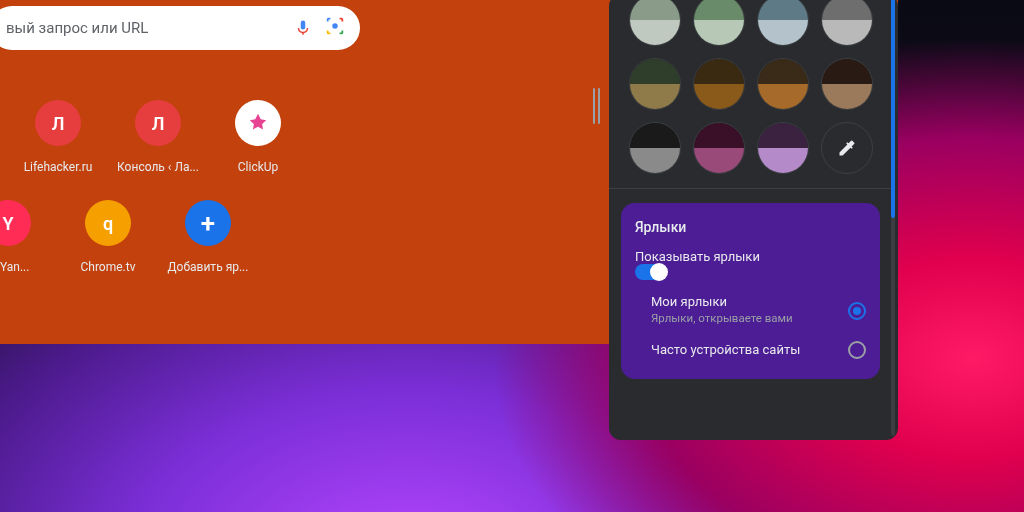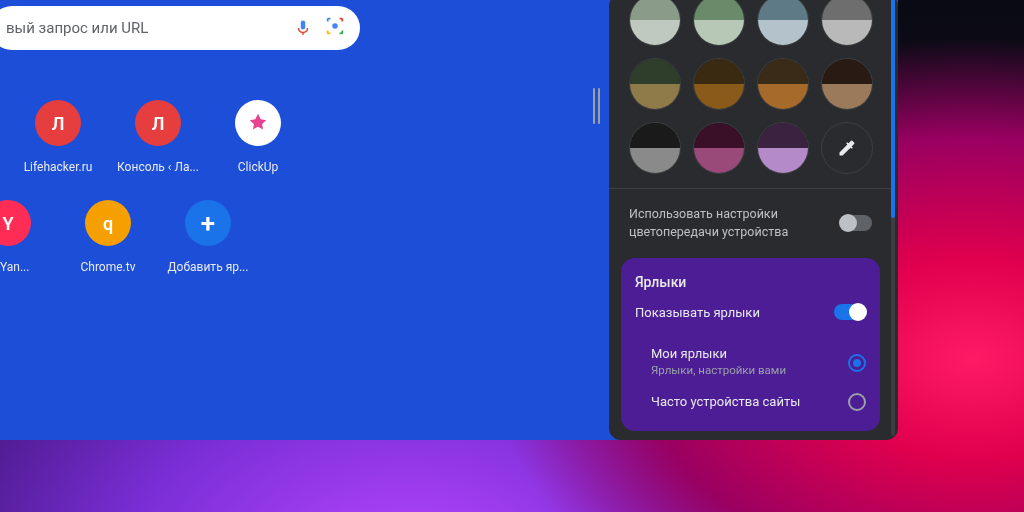--- a/index.html
+++ b/index.html
@@ -9,22 +9,22 @@
 .desktop-bg {
   position: absolute; inset: 0;
   background:
     radial-gradient(ellipse 600px 400px at 95% 70%, #ff1a66 0%, #e0004d 25%, #9a0061 55%, transparent 80%),
     radial-gradient(ellipse 800px 500px at 40% 110%, #b646ff 0%, #7a2ed6 35%, #4b1a8a 60%, transparent 85%),
     linear-gradient(180deg, #0a0a14 0%, #1a0f2e 100%);
 }
 
 
 .newtab {
-  position: absolute; left: 0; top: 0; right: 126px; height: 440px;
-  background: #1d4ed8; color: #e8eaed;
+  position: absolute; left: 0; top: 0; right: 126px; height: 344px;
+  background: #c2410c; color: #e8eaed;
   border-bottom-right-radius: 18px;
   overflow: hidden;
 }
 
 
 .searchbar {
   position: absolute; left: -10px; top: 6px; width: 370px; height: 44px;
   background: #fff; border-radius: 24px;
   display: flex; align-items: center; padding: 0 14px 0 16px;
   color: #5f6368; font-size: 15px;
@@ -98,21 +98,21 @@
 }
 .toggle .knob {
   position: absolute; top: -1px; left: -1px; width: 18px; height: 18px;
   background: #bdc1c6; border-radius: 50%;
 }
 .toggle.on { background: #1a73e8; }
 .toggle.on .knob { left: auto; right: -1px; background: #fff; }
 
 .section { margin: 14px 12px 0; background: #4c1d95; border-radius: 14px; padding: 16px 14px 6px; }
 .section h3 { font-size: 14px; font-weight: 500; margin-bottom: 14px; }
-.section .row { display: flex; align-items: flex-end; margin-bottom: 26px; }
+.section .row { display: flex; align-items: flex-start; margin-bottom: 14px; flex-direction: column; }
 .section .row .txt { flex: 1; font-size: 13px; }
 
 .radio-group { padding-left: 16px; }
 .radio-row { display: flex; align-items: center; margin-bottom: 14px; cursor: pointer; }
 .radio-row .copy { flex: 1; }
 .radio-row .title { font-size: 13px; color: #e8eaed; }
 .radio-row .sub { font-size: 11.5px; color: #9aa0a6; margin-top: 2px; }
 .radio {
   width: 18px; height: 18px; border-radius: 50%; border: 2px solid #9aa0a6;
   flex-shrink: 0; margin-left: 10px; margin-top: 2px; position: relative;
@@ -241,40 +241,34 @@
             <div class="half-bottom" style="background:#b48ac8"></div>
           </div>
           <div class="swatch eyedrop">
             <svg width="20" height="20" viewBox="0 0 24 24">
               <path fill="#e8eaed" d="M20.71 5.63l-2.34-2.34a1 1 0 0 0-1.41 0l-3.12 3.12-1.42-1.42-1.41 1.41 1.42 1.42L3 17.25V21h3.75l9.43-9.43 1.42 1.42 1.41-1.41-1.42-1.42 3.12-3.12a1 1 0 0 0 0-1.41z"></path>
             </svg>
           </div>
         </div>
     </div>
 
-    <div class="option-row">
-      <div class="txt">Использовать настройки цветопередачи устройства</div>
-      <div class="toggle" id="device-toggle">
-          <div class="knob"></div>
-        </div>
-    </div>
 
     <div class="section">
       <h3>Ярлыки</h3>
       <div class="row">
         <div class="txt">Показывать ярлыки</div>
         <div class="toggle on" id="show-toggle">
             <div class="knob"></div>
           </div>
       </div>
       <div class="radio-group" id="radio-group">
           <div class="radio-row">
             <div class="copy">
               <div class="title">Мои ярлыки</div>
-              <div class="sub">Ярлыки, настройки вами</div>
+              <div class="sub">Ярлыки, открываете вами</div>
             </div>
             <div class="radio checked"></div>
           </div>
           <div class="radio-row">
             <div class="copy">
               <div class="title">Часто устройства сайты</div>
             </div>
             <div class="radio "></div>
           </div>
         </div>

